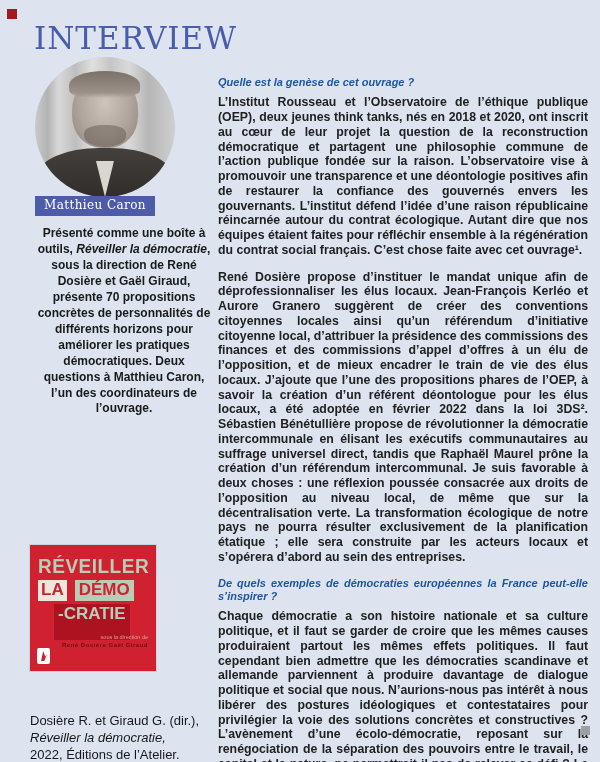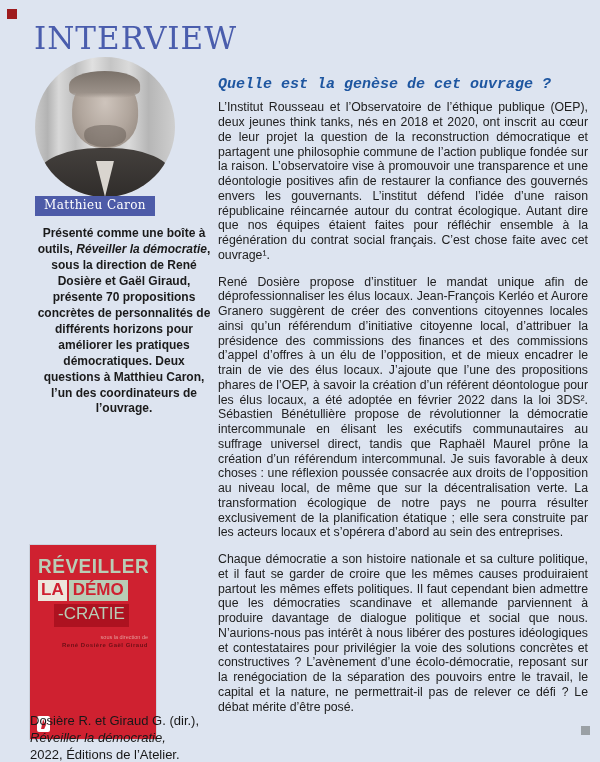--- a/index.html
+++ b/index.html
@@ -76,43 +76,43 @@
     padding:2px 9px 4px 9px;
   }
   .sidebar-intro{
     position:absolute;left:35px;top:226px;width:178px;
     font-size:12px;font-weight:bold;line-height:1.33;
     color:#1a1a1a;
     text-align:center;
   }
   
   .book-cover{
-    position:absolute;left:30px;top:545px;width:126px;height:194px;
+    position:absolute;left:30px;top:545px;width:126px;height:126px;
     background:var(--cover_red);
     box-shadow:0 0 0 1px rgba(0,0,0,.08);
   }
   .cover-title1{
     margin:10px 0 0 8px;
     font-size:19px;font-weight:bold;letter-spacing:.5px;
     color:var(--cover_green);
     transform:scaleY(1.05);transform-origin:top left;
   }
   .cover-row{display:flex;margin:3px 0 0 8px;align-items:center;}
   .cover-la{
     background:var(--cover_cream);color:var(--cover_red);
     font-size:17px;font-weight:bold;padding:0 3px 1px 3px;
   }
   .cover-demo{
     background:var(--cover_green);color:var(--cover_red);
-    font-size:17px;font-weight:bold;padding:0 4px 1px 4px;margin-left:2px;
+    font-size:17px;font-weight:bold;padding:0 4px 1px 4px;margin-left:8px;
   }
   .cover-cratie{
     display:inline-block;margin:3px 0 0 24px;
     background:var(--cover_dark_red);color:var(--cover_green);
-    font-size:17px;font-weight:normal;padding:0 4px 3px 4px;
+    font-size:17px;font-weight:bold;padding:0 4px 16px 4px;
   }
   .cover-credits{
     position:absolute;right:8px;top:88px;text-align:right;line-height:1.5;
   }
   .cover-credit1{font-size:5.5px;color:#e59b99;}
   .cover-credit2{font-size:6px;font-weight:bold;color:#6d0f16;letter-spacing:.5px;}
   .cover-logo{
     position:absolute;left:7px;bottom:7px;width:13px;height:16px;
     background:#ffffff;border-radius:2px;
   }
@@ -123,31 +123,31 @@
   }
   .book-caption{
     position:absolute;left:30px;top:713px;width:185px;
     font-size:13px;line-height:1.3;color:#181818;
   }
   
   .article{
     position:absolute;left:218px;top:76px;width:370px;
   }
   .question{
-    font-size:15px;font-weight:bold;font-style:italic;
+    font-size:11px;font-weight:bold;font-style:italic;
     color:var(--question_blue);
     line-height:1.22;text-align:justify;
     margin-bottom:6px;
-    font-family:Liberation Mono, monospace;
   }
   .answer{
     font-size:12.3px;line-height:1.2;
     text-align:justify;
     margin-bottom:12px;
     color:#212121;
+    font-weight:bold;
   }
   .end-mark{
     position:absolute;left:581px;top:726px;width:9px;height:9px;
     background:var(--end_mark_gray);
   }
 </style>
 </head>
 <body>
 
 <div class="red-marker"></div>
@@ -181,16 +181,17 @@
 <p class="book-caption">
   <span>Dosière R. et Giraud G. (dir.),</span><br>
   <i>Réveiller la démocratie,</i><br>
   <span>2022, Éditions de l’Atelier.</span>
 </p>
 
 <div class="article">
   <p class="question">Quelle est la genèse de cet ouvrage ?</p>
   <p class="answer">L’Institut Rousseau et l’Observatoire de l’éthique publique (OEP), deux jeunes think tanks, nés en 2018 et 2020, ont inscrit au cœur de leur projet la question de la reconstruction démocratique et partagent une philosophie commune de l’action publique fondée sur la raison. L’observatoire vise à promouvoir une transparence et une déontologie positives afin de restaurer la confiance des gouvernés envers les gouvernants. L’institut défend l’idée d’une raison républicaine réincarnée autour du contrat écologique. Autant dire que nos équipes étaient faites pour réfléchir ensemble à la régénération du contrat social français. C’est chose faite avec cet ouvrage¹.</p>
   <p class="answer">René Dosière propose d’instituer le mandat unique afin de déprofessionnaliser les élus locaux. Jean-François Kerléo et Aurore Granero suggèrent de créer des conventions citoyennes locales ainsi qu’un référendum d’initiative citoyenne local, d’attribuer la présidence des commissions des finances et des commissions d’appel d’offres à un élu de l’opposition, et de mieux encadrer le train de vie des élus locaux. J’ajoute que l’une des propositions phares de l’OEP, à savoir la création d’un référent déontologue pour les élus locaux, a été adoptée en février 2022 dans la loi 3DS². Sébastien Bénétullière propose de révolutionner la démocratie intercommunale en élisant les exécutifs communautaires au suffrage universel direct, tandis que Raphaël Maurel prône la création d’un référendum intercommunal. Je suis favorable à deux choses : une réflexion poussée consacrée aux droits de l’opposition au niveau local, de même que sur la décentralisation verte. La transformation écologique de notre pays ne pourra résulter exclusivement de la planification étatique ; elle sera construite par les acteurs locaux et s’opérera d’abord au sein des entreprises.</p>
+  <p class="question">De quels exemples de démocraties européennes la France peut-elle s’inspirer ?</p>
   <p class="answer">Chaque démocratie a son histoire nationale et sa culture politique, et il faut se garder de croire que les mêmes causes produiraient partout les mêmes effets politiques. Il faut cependant bien admettre que les démocraties scandinave et allemande parviennent à produire davantage de dialogue politique et social que nous. N’aurions-nous pas intérêt à nous libérer des postures idéologiques et contestataires pour privilégier la voie des solutions concrètes et constructives ? L’avènement d’une écolo-démocratie, reposant sur la renégociation de la séparation des pouvoirs entre le travail, le capital et la nature, ne permettrait-il pas de relever ce défi ? Le débat mérite d’être posé.</p>
 </div>
 
 <div class="end-mark"></div>
 
 </body></html>

